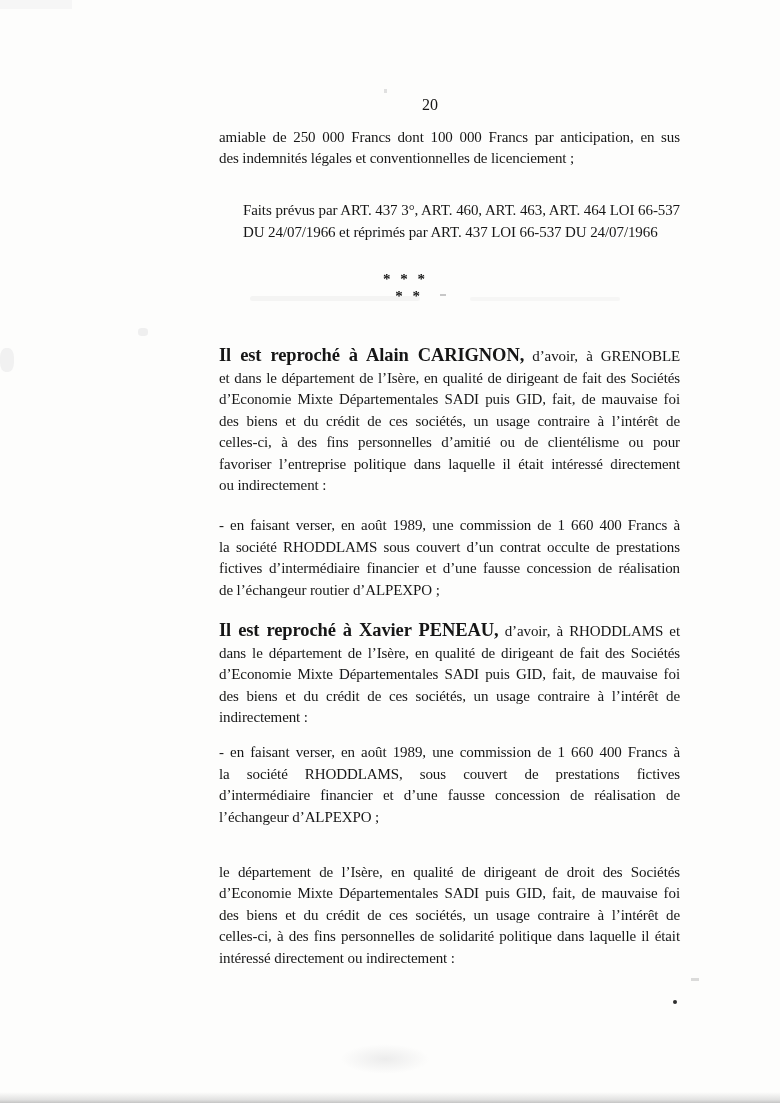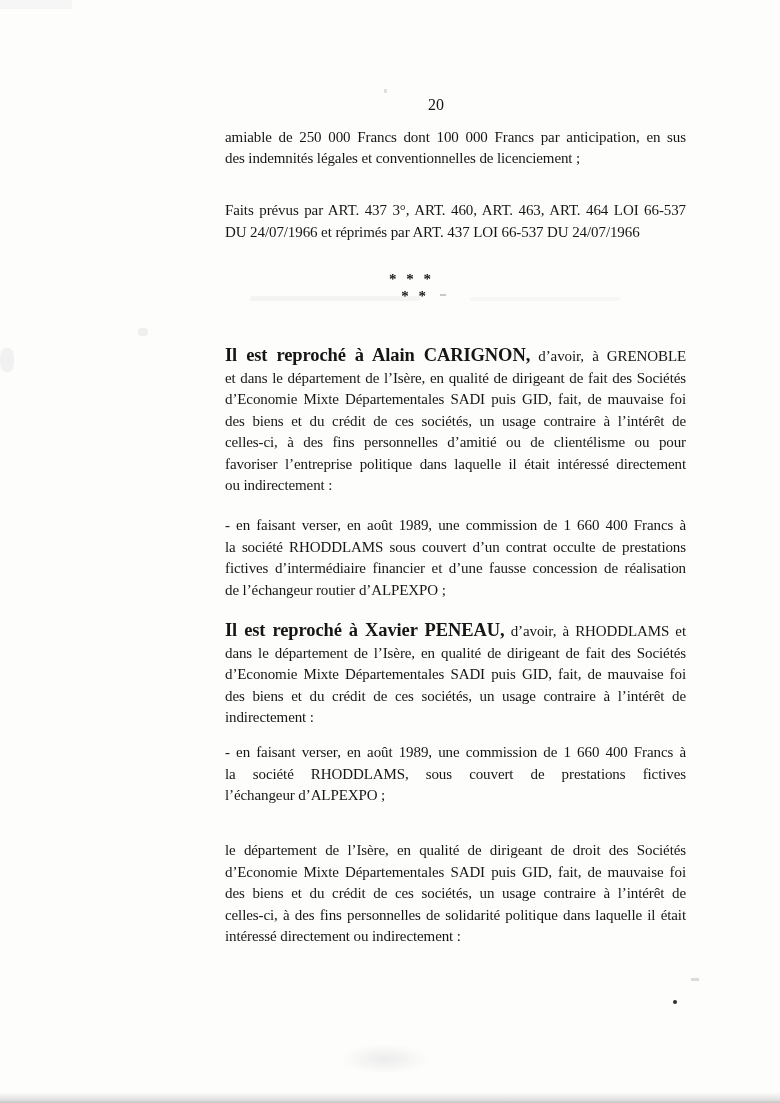--- a/index.html
+++ b/index.html
@@ -7,21 +7,21 @@
     position: relative;
     width: 780px;
     height: 1103px;
     background: #fdfdfc;
     overflow: hidden;
     font-family: "Liberation Serif", "DejaVu Serif", serif;
     color: #161616;
   }
   .text-block {
     position: absolute;
-    left: 225px;
+    left: 219px;
     top: 94px;
     width: 461px;
   }
   .pagenum {
     font-size: 16px;
     line-height: 21px;
     text-align: center;
     padding-right: 39px;
     box-sizing: border-box;
   }
@@ -46,21 +46,21 @@
     box-sizing: border-box;
   }
   .srow {
     font-size: 15px;
     font-weight: bold;
     line-height: 17px;
     letter-spacing: 3px;
   }
   .srow2 { padding-left: 7px; }
   .mt-a { margin-top: 11.5px; }
-  .mt-b { margin-top: 30.5px; }
+  .mt-b { margin-top: 30.5px; margin-left: 24px; }
   .mt-c { margin-top: 40px; }
   .mt-d { margin-top: 18.5px; }
   .mt-e { margin-top: 19px; }
   .mt-f { margin-top: 13.5px; }
   .mt-g { margin-top: 33.5px; }
 
   
   .artifact { position: absolute; pointer-events: none; }
   .corner-tl { left: 0; top: 0; width: 72px; height: 9px; background: #f6f6f6; }
   .ink-dot { left: 673px; top: 1000px; width: 4px; height: 4px; border-radius: 50%; background: #2e2e2e; }
@@ -145,20 +145,21 @@
           <div class="jline">dans le département de l’Isère, en qualité de dirigeant de fait des Sociétés</div>
           <div class="jline">d’Economie Mixte Départementales SADI puis GID, fait, de mauvaise foi</div>
           <div class="jline">des biens et du crédit de ces sociétés, un usage contraire à l’intérêt de</div>
           <div class="jline last">indirectement :</div>
         </div>
     </div>
 
     <div class="para mt-f">
         <div class="jline">- en faisant verser, en août 1989, une commission de 1 660 400 Francs à</div>
         <div class="jline">la société RHODDLAMS, sous couvert de prestations fictives</div>
+        <div class="jline">d’intermédiaire financier et d’une fausse concession de réalisation de</div>
         <div class="jline last">l’échangeur d’ALPEXPO ;</div>
       </div>
 
     <div class="para charge mt-g">
       <div>
           <div class="jline">le département de l’Isère, en qualité de dirigeant de droit des Sociétés</div>
           <div class="jline">d’Economie Mixte Départementales SADI puis GID, fait, de mauvaise foi</div>
           <div class="jline">des biens et du crédit de ces sociétés, un usage contraire à l’intérêt de</div>
           <div class="jline">celles-ci, à des fins personnelles de solidarité politique dans laquelle il était</div>
           <div class="jline last">intéressé directement ou indirectement :</div>

